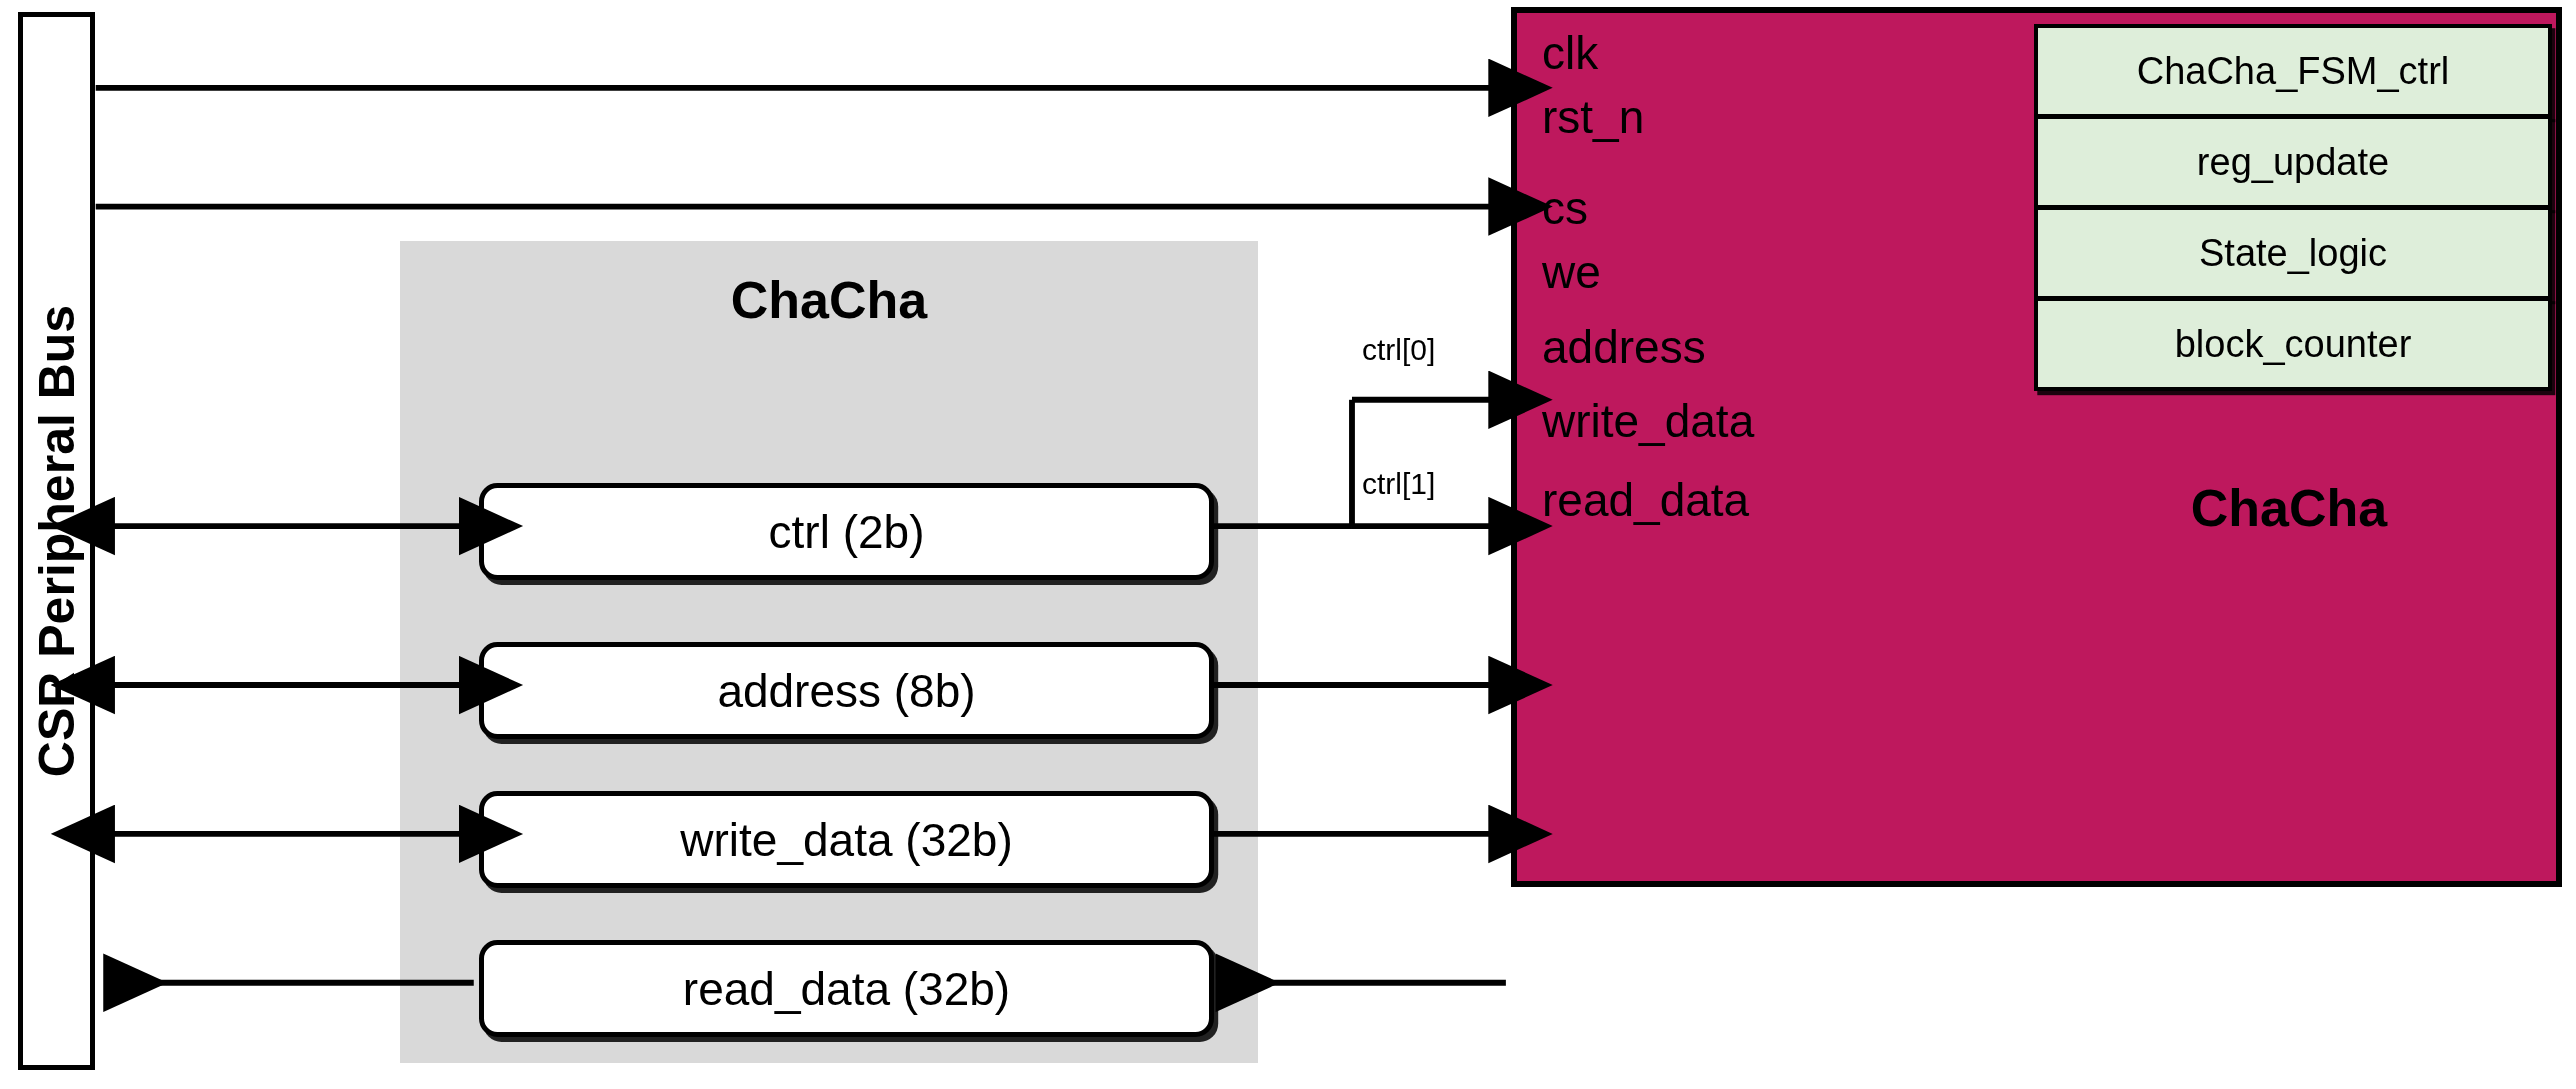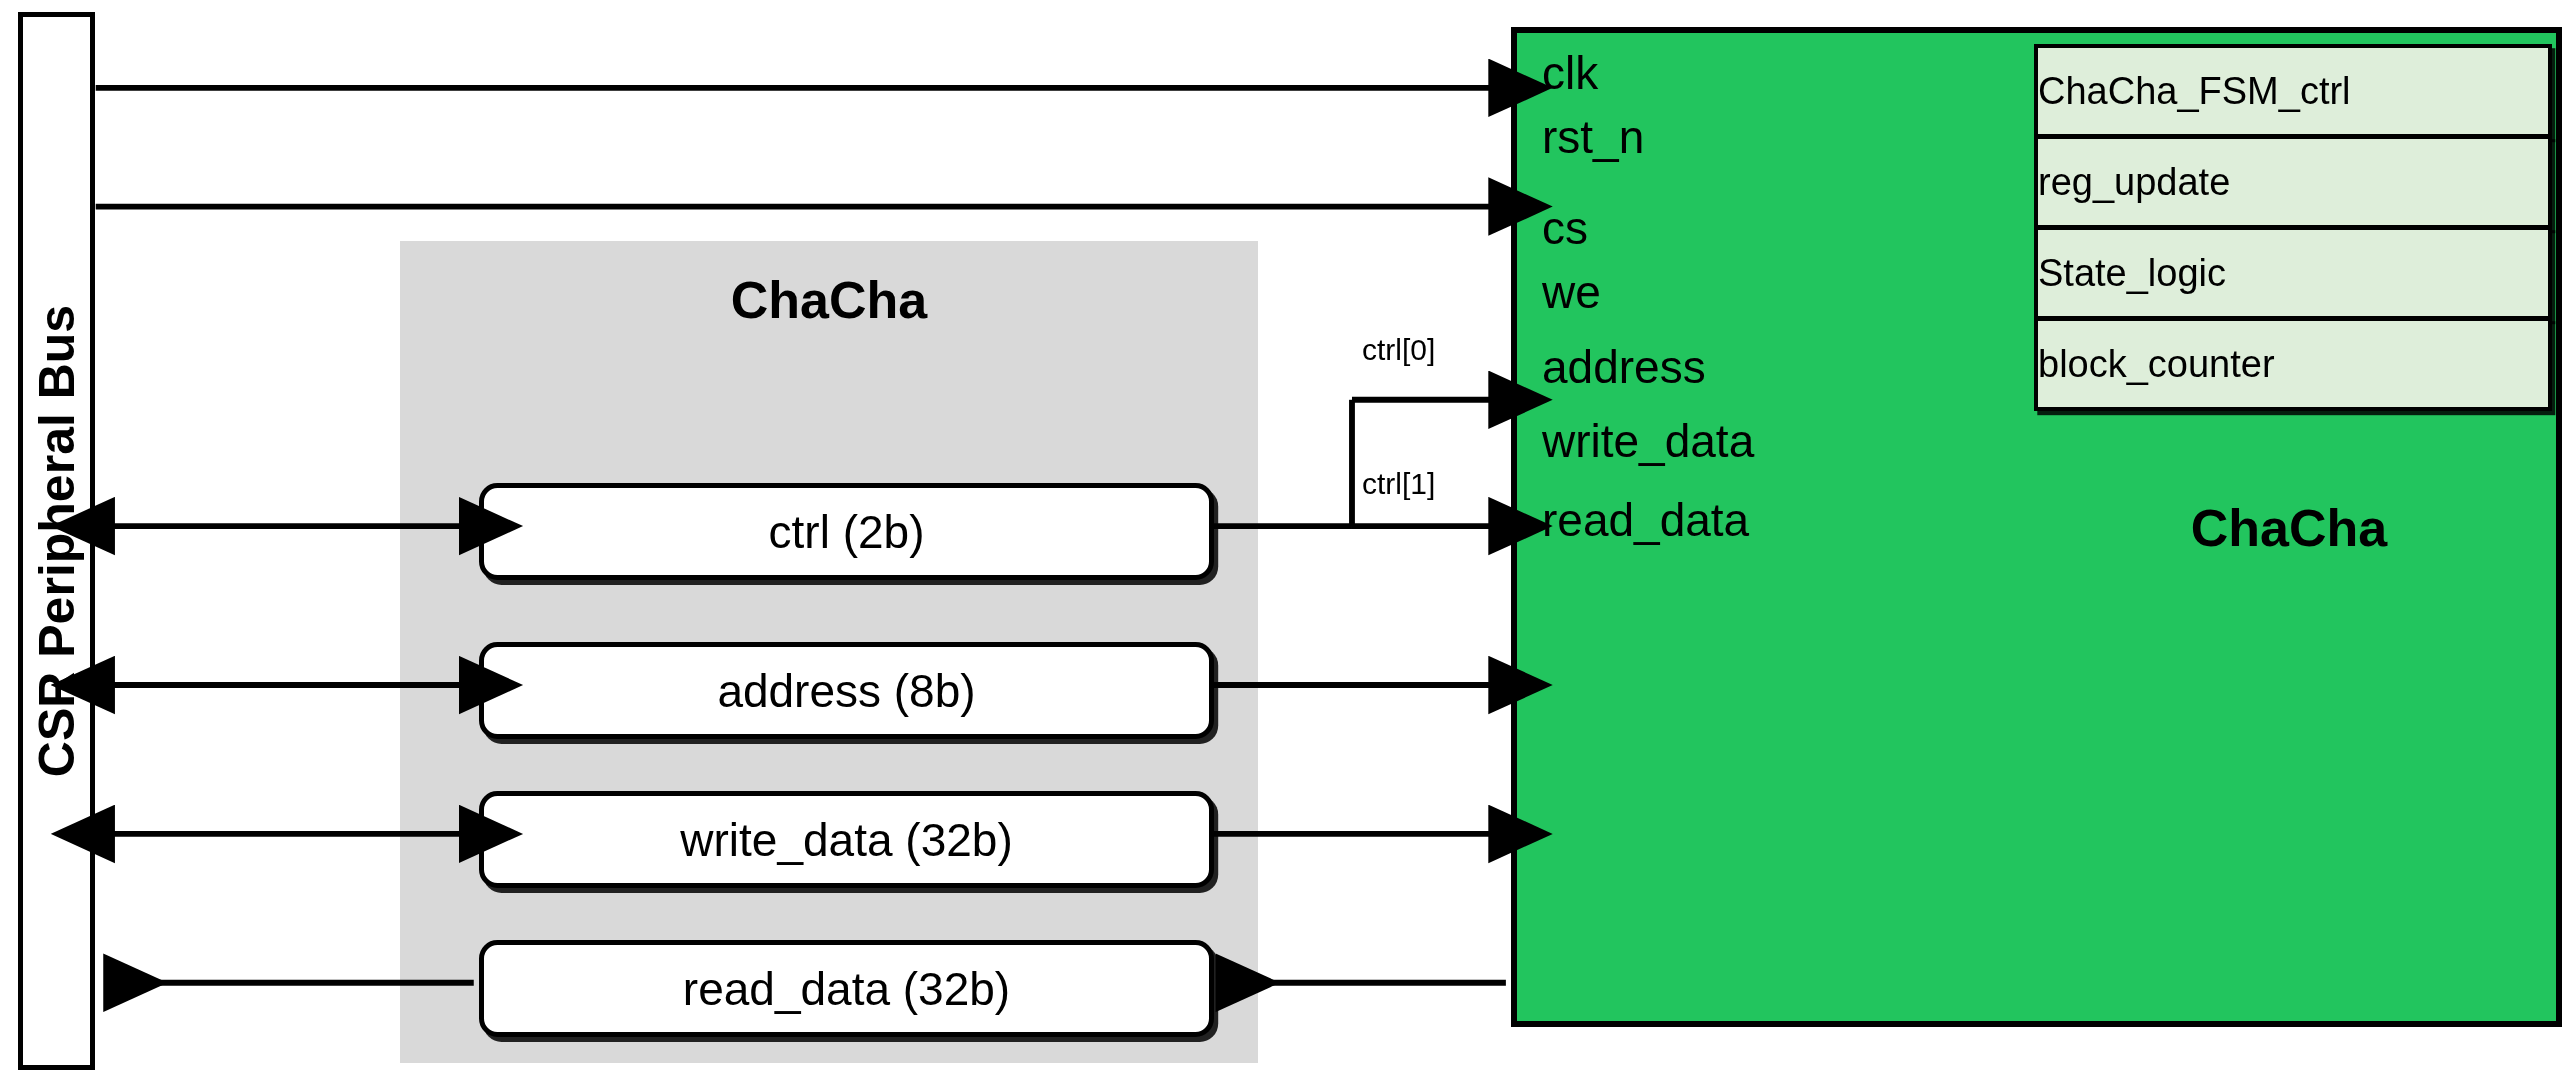--- a/index.html
+++ b/index.html
@@ -80,24 +80,24 @@
     box-shadow: 4.2px 5px 0 0 rgba(0,0,0,0.85);
   }
   #reg-ctrl        { top: 483px; }
   #reg-address     { top: 642px; }
   #reg-write-data  { top: 791px; justify-content: center; }
   #reg-read-data   { top: 940px; }
 
   
   #chacha-module {
     left: 1511px;
-    top: 27px;
+    top: 7px;
     width: 1051px;
-    height: 1000px;
-    background: #22c55e;
+    height: 880px;
+    background: #be185d;
     border: 6.7px solid #000000;
   }
   .port-label {
     position: absolute;
     left: 25px;
     font-size: 46px;
     line-height: 1;
     white-space: nowrap;
   }
   #port-clk        { top: 46px;  }
@@ -119,20 +119,21 @@
   
   .sub-block {
     position: absolute;
     left: 517px;
     width: 510px;
     height: 86px;
     background: #deeeda;
     border: 4.2px solid #000000;
     display: flex;
     align-items: center;
+    justify-content: center;
     font-size: 38px;
     box-shadow: 3.3px 4.2px 0 0 rgba(0,0,0,0.85);
   }
   #sub-fsm-ctrl      { top: 11px;  }
   #sub-reg-update    { top: 102px; }
   #sub-state-logic   { top: 193px; }
   #sub-block-counter { top: 284px; }
   #sub-chacha-qr     { top: 376px; }
 
   #chacha-title {

